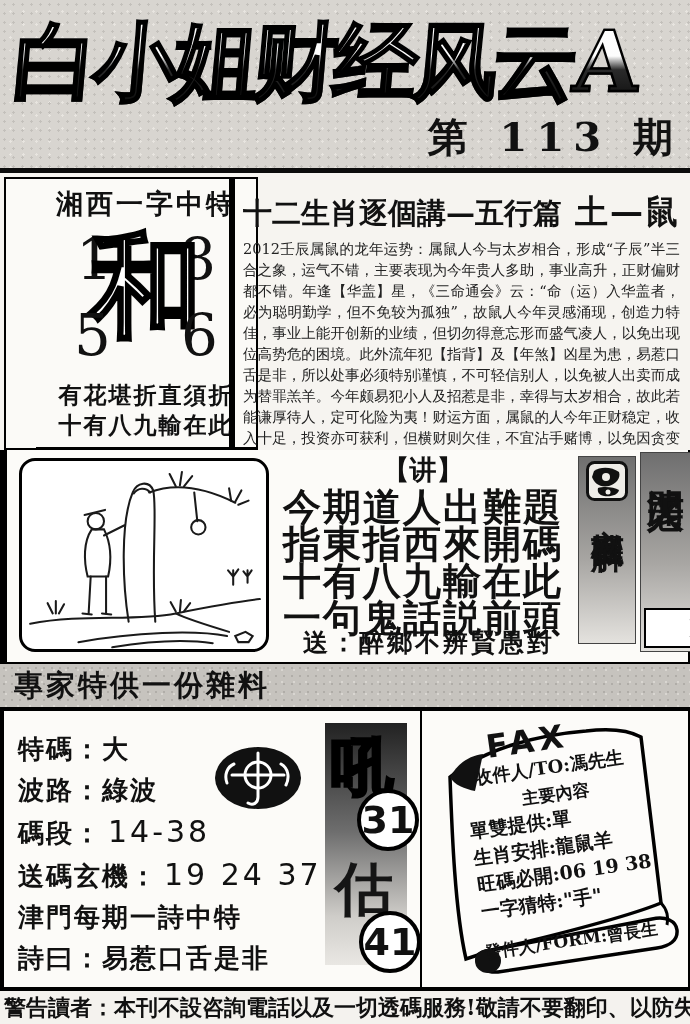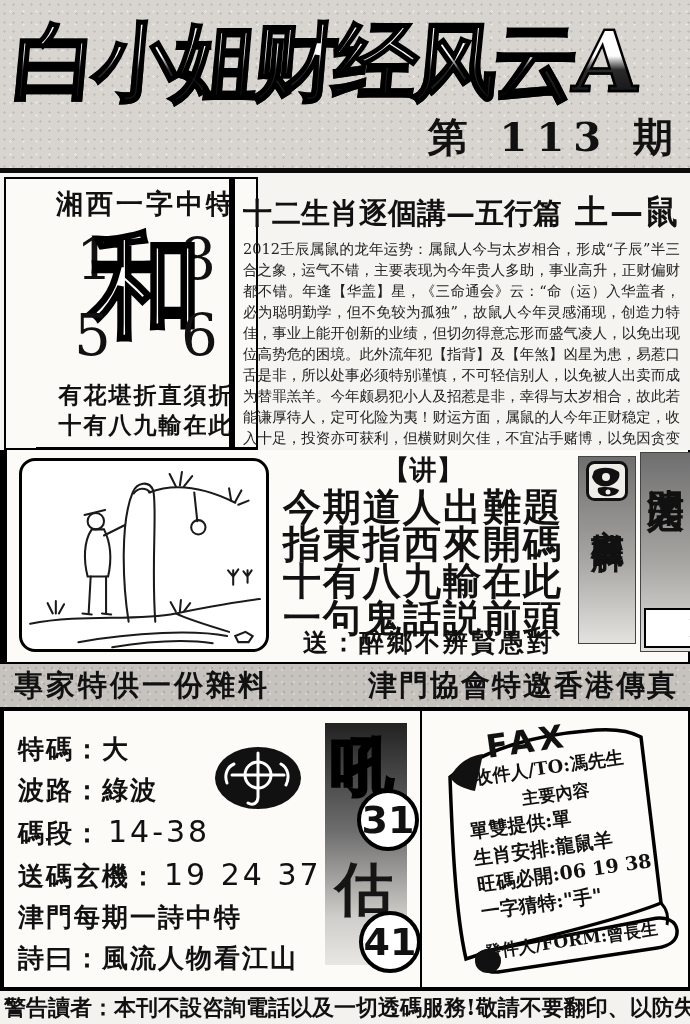--- a/index.html
+++ b/index.html
@@ -177,40 +177,39 @@
       <div class="vtext">津門老人</div>
       <div class="provider">
         <div>提內</div>
         <div>供部</div>
       </div>
     </div>
   </section>
 
   <div class="band mottled-dark">
     <span class="band-left">專家特供一份雜料</span>
-    <span class="band-right">津門協會特邀香港傳真</span>
   </div>
 
   <section class="row3">
     <div class="tips">
       <div class="tip-line">
         <span>特碼：</span><span>大</span>
       </div>
       <div class="tip-line">
         <span>波路：</span><span>綠波</span>
       </div>
       <div class="tip-line">
         <span>碼段：</span><span class="val-num">14-38</span>
       </div>
       <div class="tip-line">
         <span>送碼玄機：</span><span class="val-num">19 24 37</span>
       </div>
       <div class="tip-line">津門每期一詩中特</div>
       <div class="tip-line">
-        <span>詩曰：</span><span>風流人物看江山</span>
+        <span>詩曰：</span><span>易惹口舌是非</span>
       </div>
     </div>
 
     <div class="ovalwrap">
       <svg viewBox="0 0 88 66">
         <ellipse cx="44" cy="33" rx="43" ry="31" fill="#111"></ellipse>
         <g stroke="#fff" stroke-width="3" fill="none" stroke-linecap="round">
           <circle cx="44" cy="30" r="13"></circle>
           <path d="M44,8 L44,52 C44,58 39,61 34,58"></path>
           <path d="M18,30 L70,30"></path>

